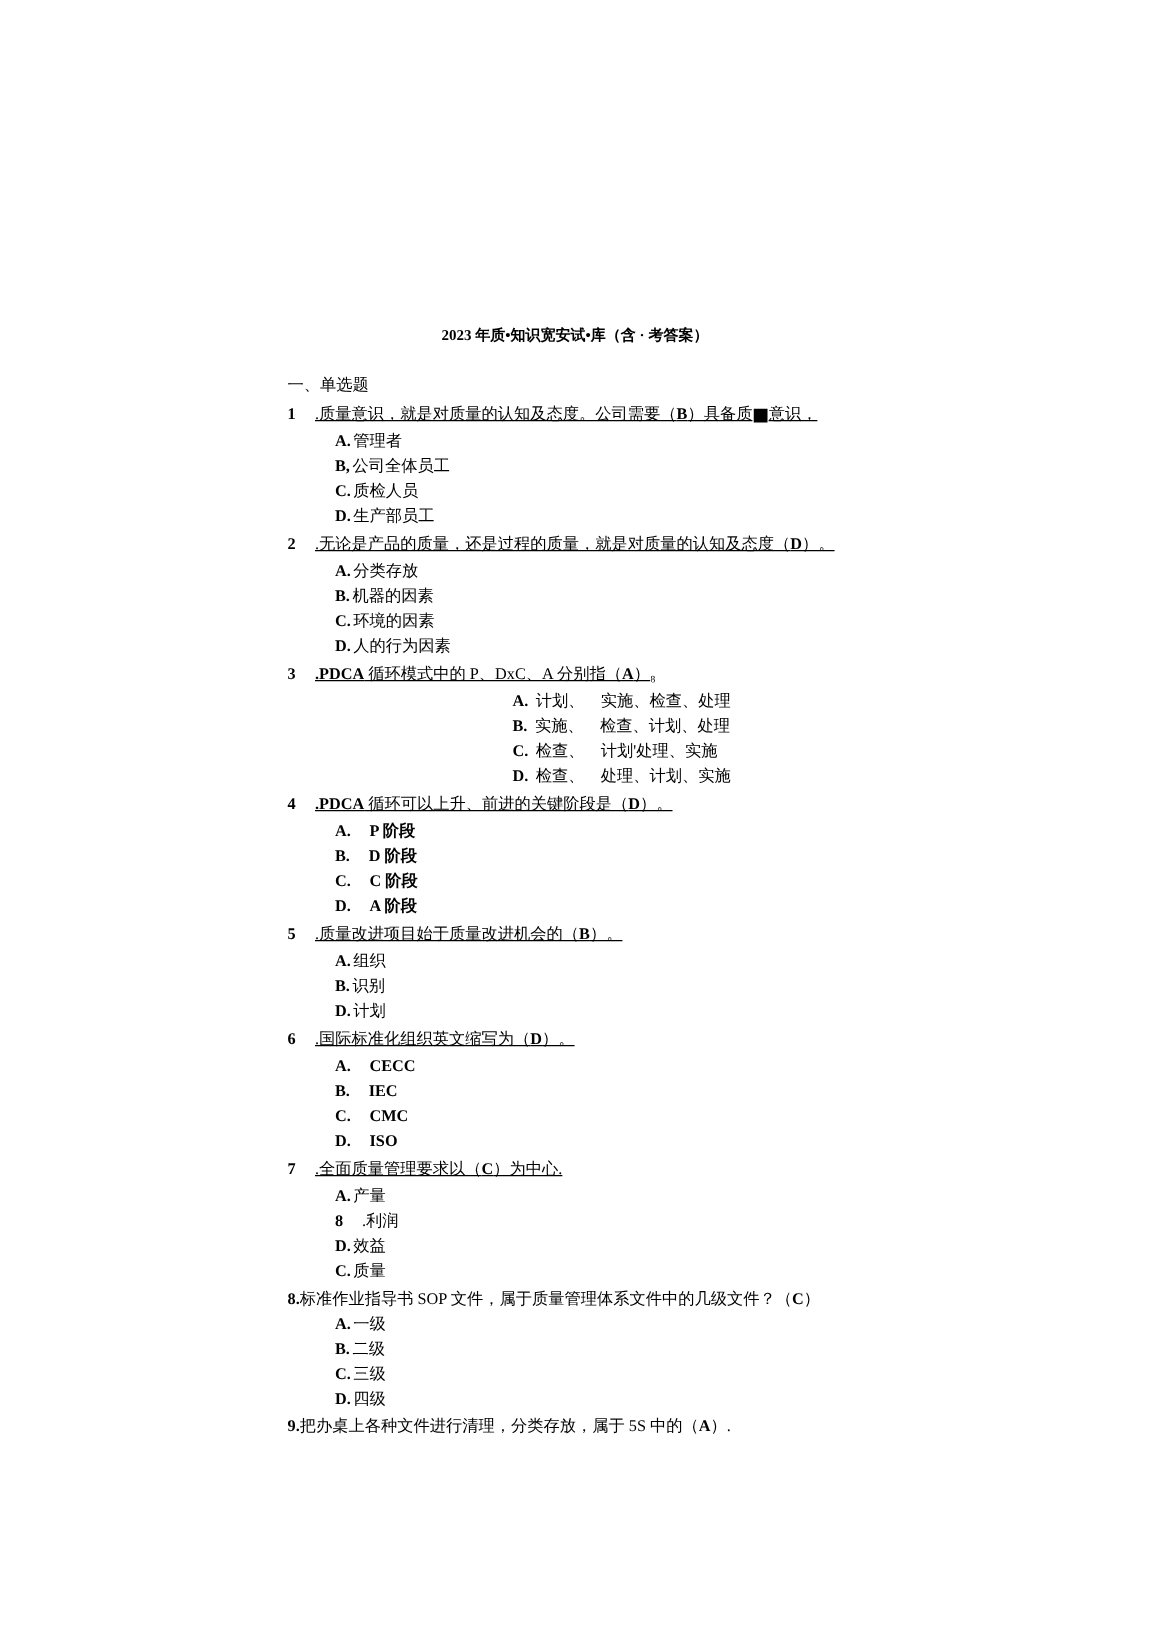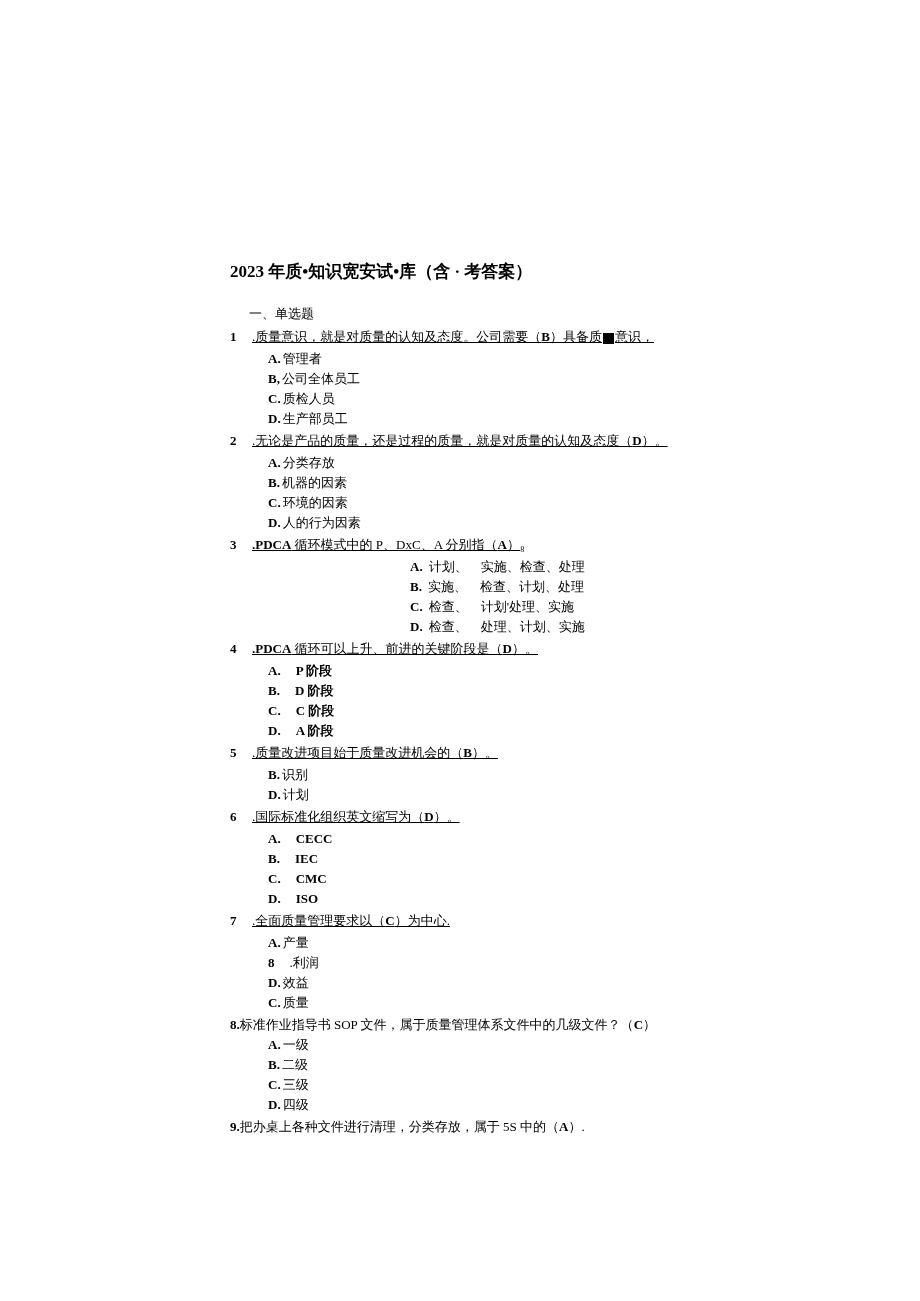--- a/index.html
+++ b/index.html
@@ -10,27 +10,27 @@
     font-size: 13px;
     color: #000;
     width: 920px;
     height: 1301px;
     position: relative;
   }
   .page {
     padding: 260px 230px 0 230px;
   }
   .title {
+    text-align: center;
     font-weight: bold;
     margin-bottom: 22px;
-    font-size: 17px;
+    font-size: 12px;
   }
   .section-head {
     margin-bottom: 4px;
-    margin-left: 19px;
   }
   .q {
     margin-bottom: 2px;
     line-height: 1.5;
   }
   .q-line {
     display: flex;
     margin-bottom: 2px;
   }
   .q-num {
@@ -140,20 +140,21 @@
   </div>
 
   <div class="q">
     <div class="q-line">
       <span class="q-num">5</span>
       <span class="q-text">
         <span>.质量改进项目始于质量改进机会的（</span><b>B</b><span>）。</span>
       </span>
     </div>
     <div class="opts">
+      <span class="opt"><b>A.</b><span>组织</span></span>
       <span class="opt"><b>B.</b><span>识别</span></span>
       <span class="opt"><b>D.</b><span>计划</span></span>
     </div>
   </div>
 
   <div class="q">
     <div class="q-line">
       <span class="q-num">6</span>
       <span class="q-text">
         <span>.国际标准化组织英文缩写为（</span><b>D</b><span>）。</span>

